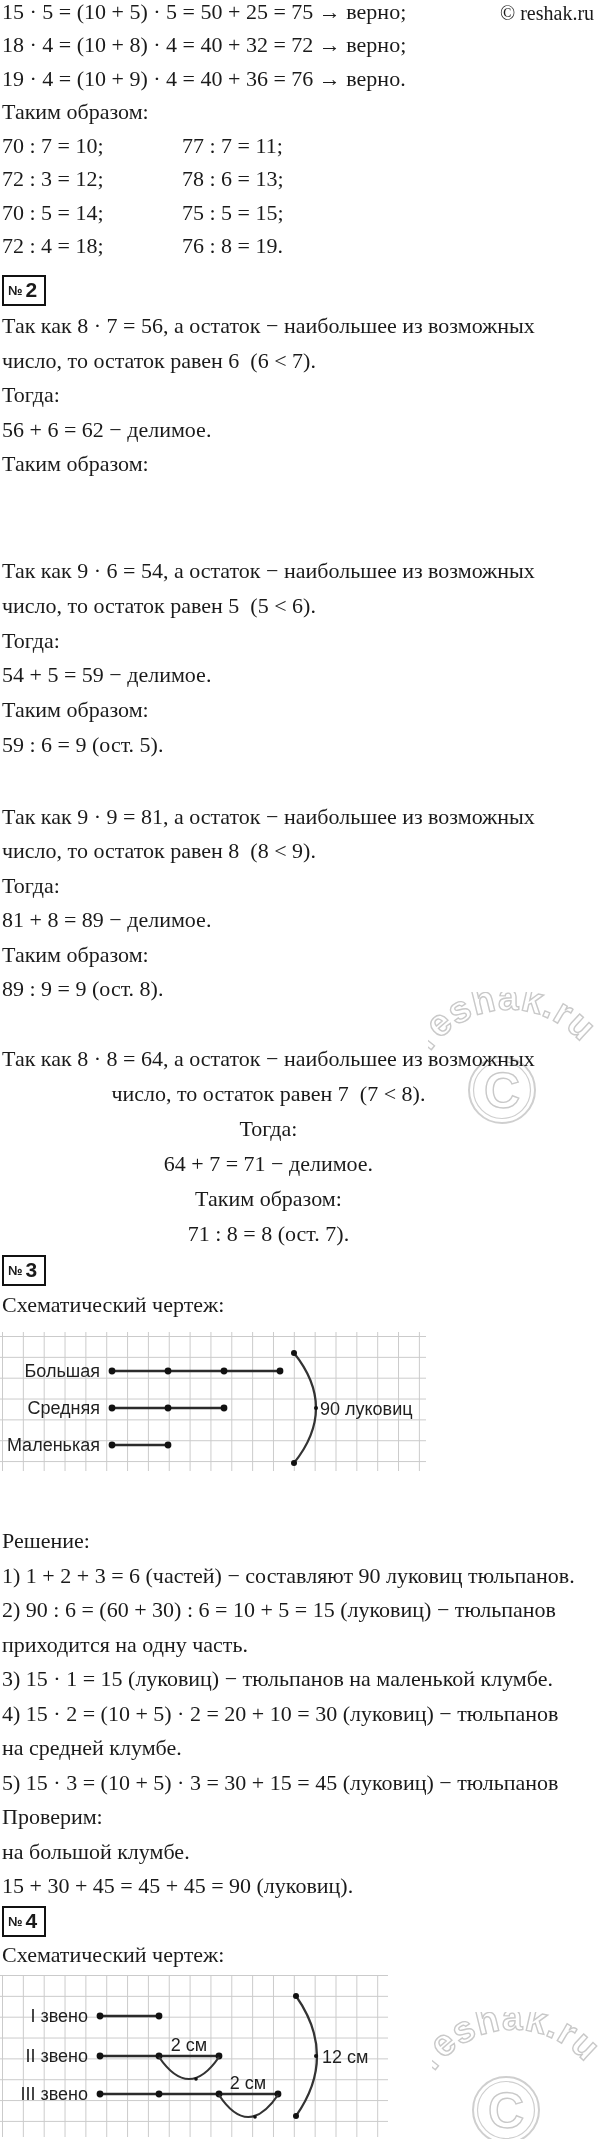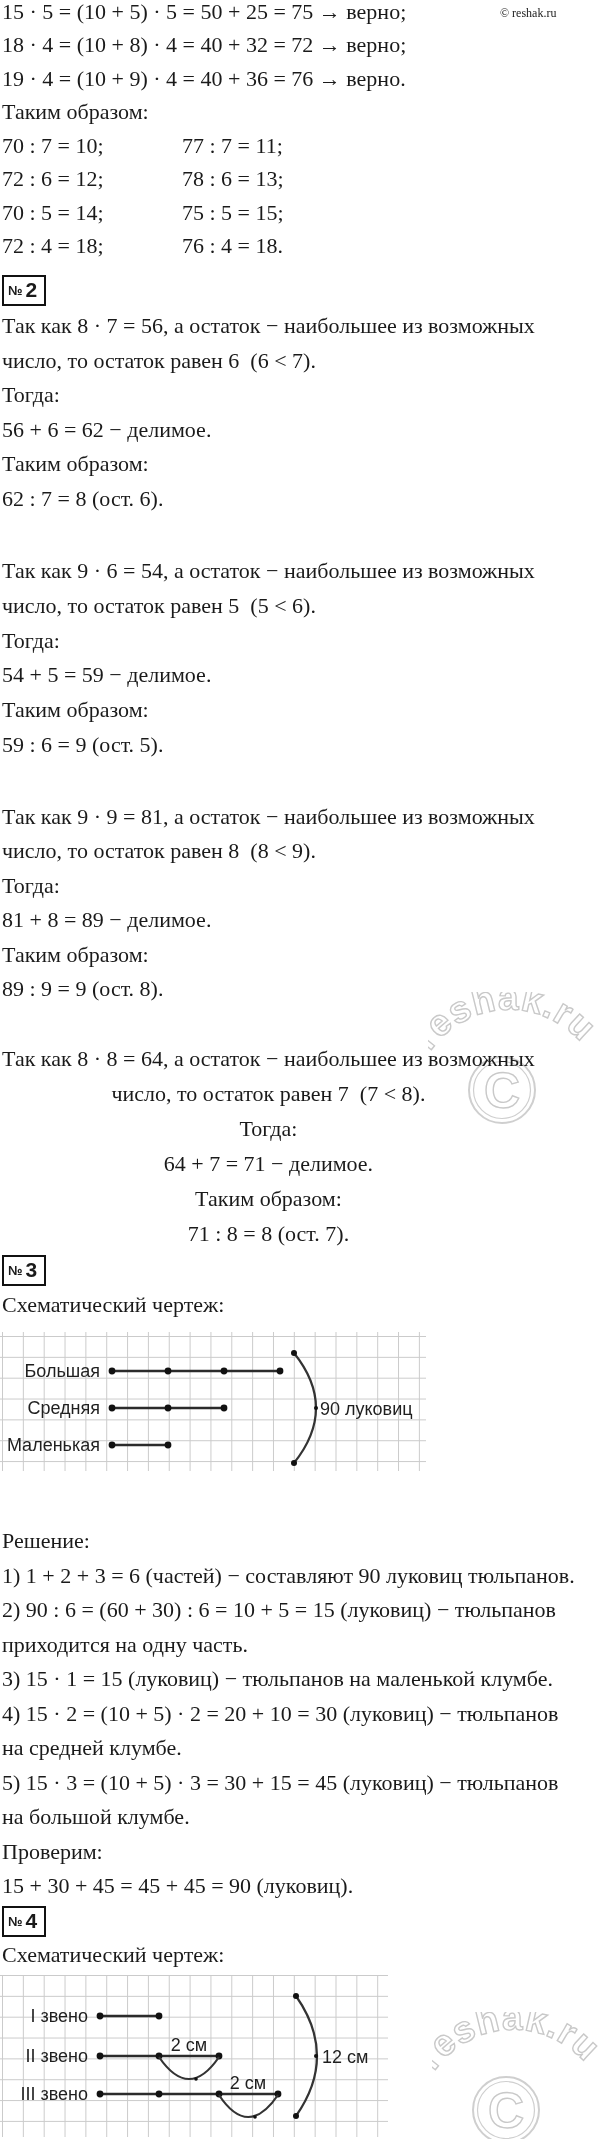--- a/index.html
+++ b/index.html
@@ -14,21 +14,21 @@
   .lh-g .tline{height:35px;line-height:35px;}
   .lh-k .tline{height:34.5px;line-height:34.5px;}
   .drow{position:relative;height:33.4px;line-height:33.4px;font-size:22px;white-space:pre;}
   .drow .c2{position:absolute;left:180px;top:0;}
   .numbox{position:absolute;left:2px;z-index:2;display:inline-flex;align-items:center;
           border:2px solid #111;background:#fff;padding:1px 7px 2px 4px;height:24px;
           font-family:"Liberation Sans","DejaVu Sans",sans-serif;font-weight:bold;}
   .numbox .pref{font-size:13px;margin-right:3px;}
   .numbox .dig{font-size:21px;}
   .caption{position:absolute;left:2px;z-index:2;font-size:22px;line-height:22px;white-space:pre;}
-  .copyright{position:absolute;left:500px;top:2px;z-index:2;font-size:12px;line-height:22px;white-space:pre;}
+  .copyright{position:absolute;left:500px;top:2px;z-index:2;font-size:20px;line-height:22px;white-space:pre;}
   .grid{position:absolute;left:0;z-index:1;
         background-image:linear-gradient(to right,#cbcbcb 1px,transparent 1px),
                          linear-gradient(to bottom,#cbcbcb 1px,transparent 1px);
         background-size:20.85px 20.85px;text-decoration:underline;}
   .grid svg{position:absolute;left:0;top:0;}
   .dlabel{font-family:"Liberation Sans","DejaVu Sans",sans-serif;font-size:18px;fill:#1f1f1f;}
   .dln{stroke:#2b2b2b;stroke-width:2.4;}
   .darc{stroke:#333;stroke-width:2.2;fill:none;}
   .ddot{fill:#111;}
   .wm{position:absolute;z-index:0;}
@@ -64,37 +64,36 @@
 
   <div class="blk lh-a" style="top:-5px;">
     <div class="tline">15 · 5 = (10 + 5) · 5 = 50 + 25 = 75 → верно;</div>
     <div class="tline">18 · 4 = (10 + 8) · 4 = 40 + 32 = 72 → верно;</div>
     <div class="tline">19 · 4 = (10 + 9) · 4 = 40 + 36 = 76 → верно.</div>
     <div class="tline">Таким образом:</div>
   </div>
 
   <div class="blk" style="top:129px;">
     <div class="drow"><span>70 : 7 = 10;</span><span class="c2">77 : 7 = 11;</span></div>
-    <div class="drow"><span>72 : 6 = 12;</span><span class="c2">78 : 6 = 13;</span></div>
+    <div class="drow"><span>72 : 3 = 12;</span><span class="c2">78 : 6 = 13;</span></div>
     <div class="drow"><span>70 : 5 = 14;</span><span class="c2">75 : 5 = 15;</span></div>
-    <div class="drow"><span>72 : 4 = 18;</span><span class="c2">76 : 4 = 18.</span></div>
+    <div class="drow"><span>72 : 4 = 18;</span><span class="c2">76 : 8 = 19.</span></div>
   </div>
 
   <div class="numbox" style="top:275px;">
     <span class="pref">№</span>
     <span class="dig">2</span>
   </div>
 
   <div class="blk lh-d" style="top:309px;">
     <div class="tline">Так как 8 · 7 = 56, а остаток − наибольшее из возможных</div>
     <div class="tline">число, то остаток равен 6  (6 &lt; 7).</div>
     <div class="tline">Тогда:</div>
     <div class="tline">56 + 6 = 62 − делимое.</div>
     <div class="tline">Таким образом:</div>
-    <div class="tline">62 : 7 = 8 (ост. 6).</div>
   </div>
 
   <div class="blk lh-e" style="top:554px;">
     <div class="tline">Так как 9 · 6 = 54, а остаток − наибольшее из возможных</div>
     <div class="tline">число, то остаток равен 5  (5 &lt; 6).</div>
     <div class="tline">Тогда:</div>
     <div class="tline">54 + 5 = 59 − делимое.</div>
     <div class="tline">Таким образом:</div>
     <div class="tline">59 : 6 = 9 (ост. 5).</div>
   </div>
@@ -150,22 +149,22 @@
 
   <div class="blk lh-k" style="top:1484px;margin-top:40px;">
     <div class="tline">Решение:</div>
     <div class="tline">1) 1 + 2 + 3 = 6 (частей) − составляют 90 луковиц тюльпанов.</div>
     <div class="tline">2) 90 : 6 = (60 + 30) : 6 = 10 + 5 = 15 (луковиц) − тюльпанов</div>
     <div class="tline">приходится на одну часть.</div>
     <div class="tline">3) 15 · 1 = 15 (луковиц) − тюльпанов на маленькой клумбе.</div>
     <div class="tline">4) 15 · 2 = (10 + 5) · 2 = 20 + 10 = 30 (луковиц) − тюльпанов</div>
     <div class="tline">на средней клумбе.</div>
     <div class="tline">5) 15 · 3 = (10 + 5) · 3 = 30 + 15 = 45 (луковиц) − тюльпанов</div>
+    <div class="tline">Проверим:</div>
     <div class="tline">на большой клумбе.</div>
-    <div class="tline">Проверим:</div>
     <div class="tline">15 + 30 + 45 = 45 + 45 = 90 (луковиц).</div>
   </div>
 
   <div class="numbox" style="top:1906px;">
     <span class="pref">№</span>
     <span class="dig">4</span>
   </div>
   <div class="caption" style="top:1944px;">Схематический чертеж:</div>
 
   <div class="grid" style="top:1975px;width:388px;height:162px;background-position:2px 0;">

